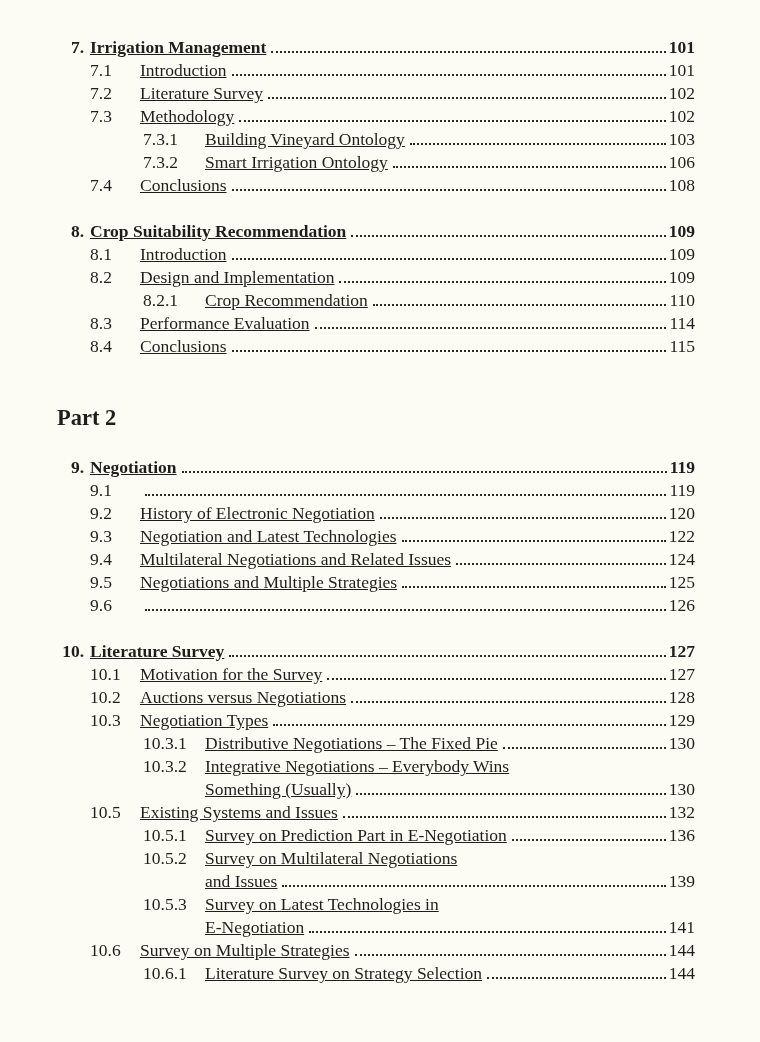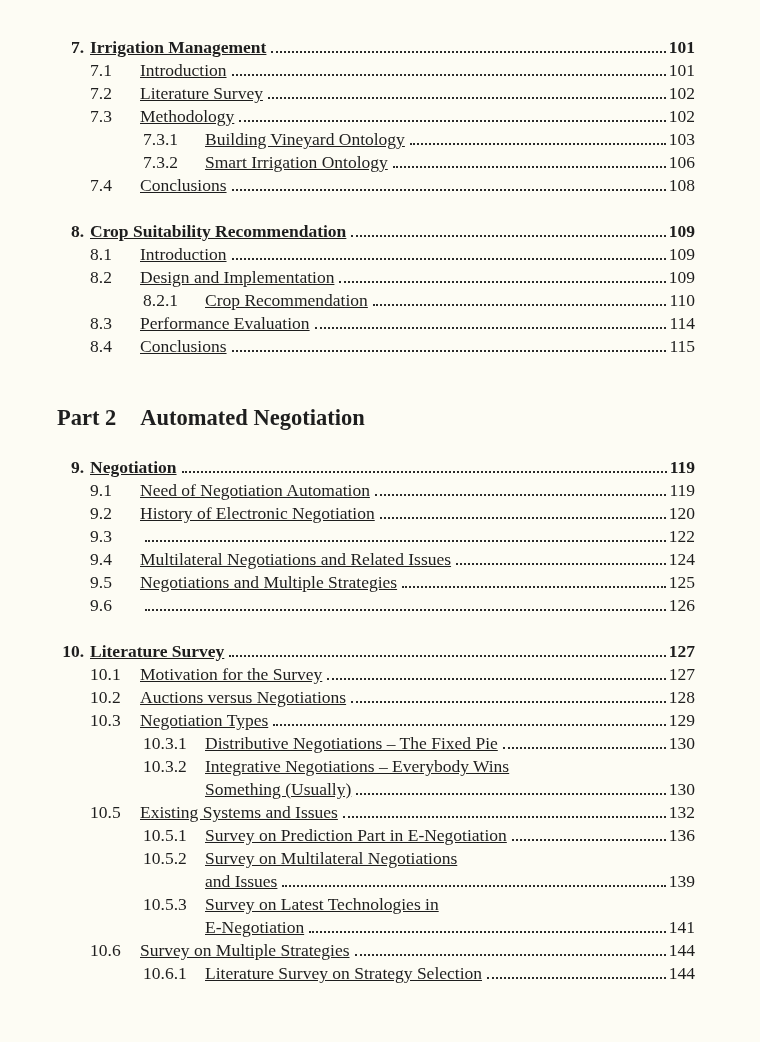--- a/index.html
+++ b/index.html
@@ -154,43 +154,42 @@
       </div>
       <div class="row l2">
         <span class="num">8.4</span>
         <span class="label">Conclusions</span>
         <span class="dots"></span>
         <span class="pg">115</span>
       </div>
     </div>
     <div class="part-heading">
       <span>Part 2</span>
-      <span>Automated Negotiation</span>
     </div>
     <div class="group">
       <div class="row l1">
         <span class="num">9.</span>
         <span class="label">Negotiation</span>
         <span class="dots"></span>
         <span class="pg">119</span>
       </div>
       <div class="row l2">
         <span class="num">9.1</span>
-        <span class="label">Need of Negotiation Automation</span>
         <span class="dots"></span>
         <span class="pg">119</span>
       </div>
       <div class="row l2">
         <span class="num">9.2</span>
         <span class="label">History of Electronic Negotiation</span>
         <span class="dots"></span>
         <span class="pg">120</span>
       </div>
       <div class="row l2">
         <span class="num">9.3</span>
+        <span class="label">Negotiation and Latest Technologies</span>
         <span class="dots"></span>
         <span class="pg">122</span>
       </div>
       <div class="row l2">
         <span class="num">9.4</span>
         <span class="label">Multilateral Negotiations and Related Issues</span>
         <span class="dots"></span>
         <span class="pg">124</span>
       </div>
       <div class="row l2">

